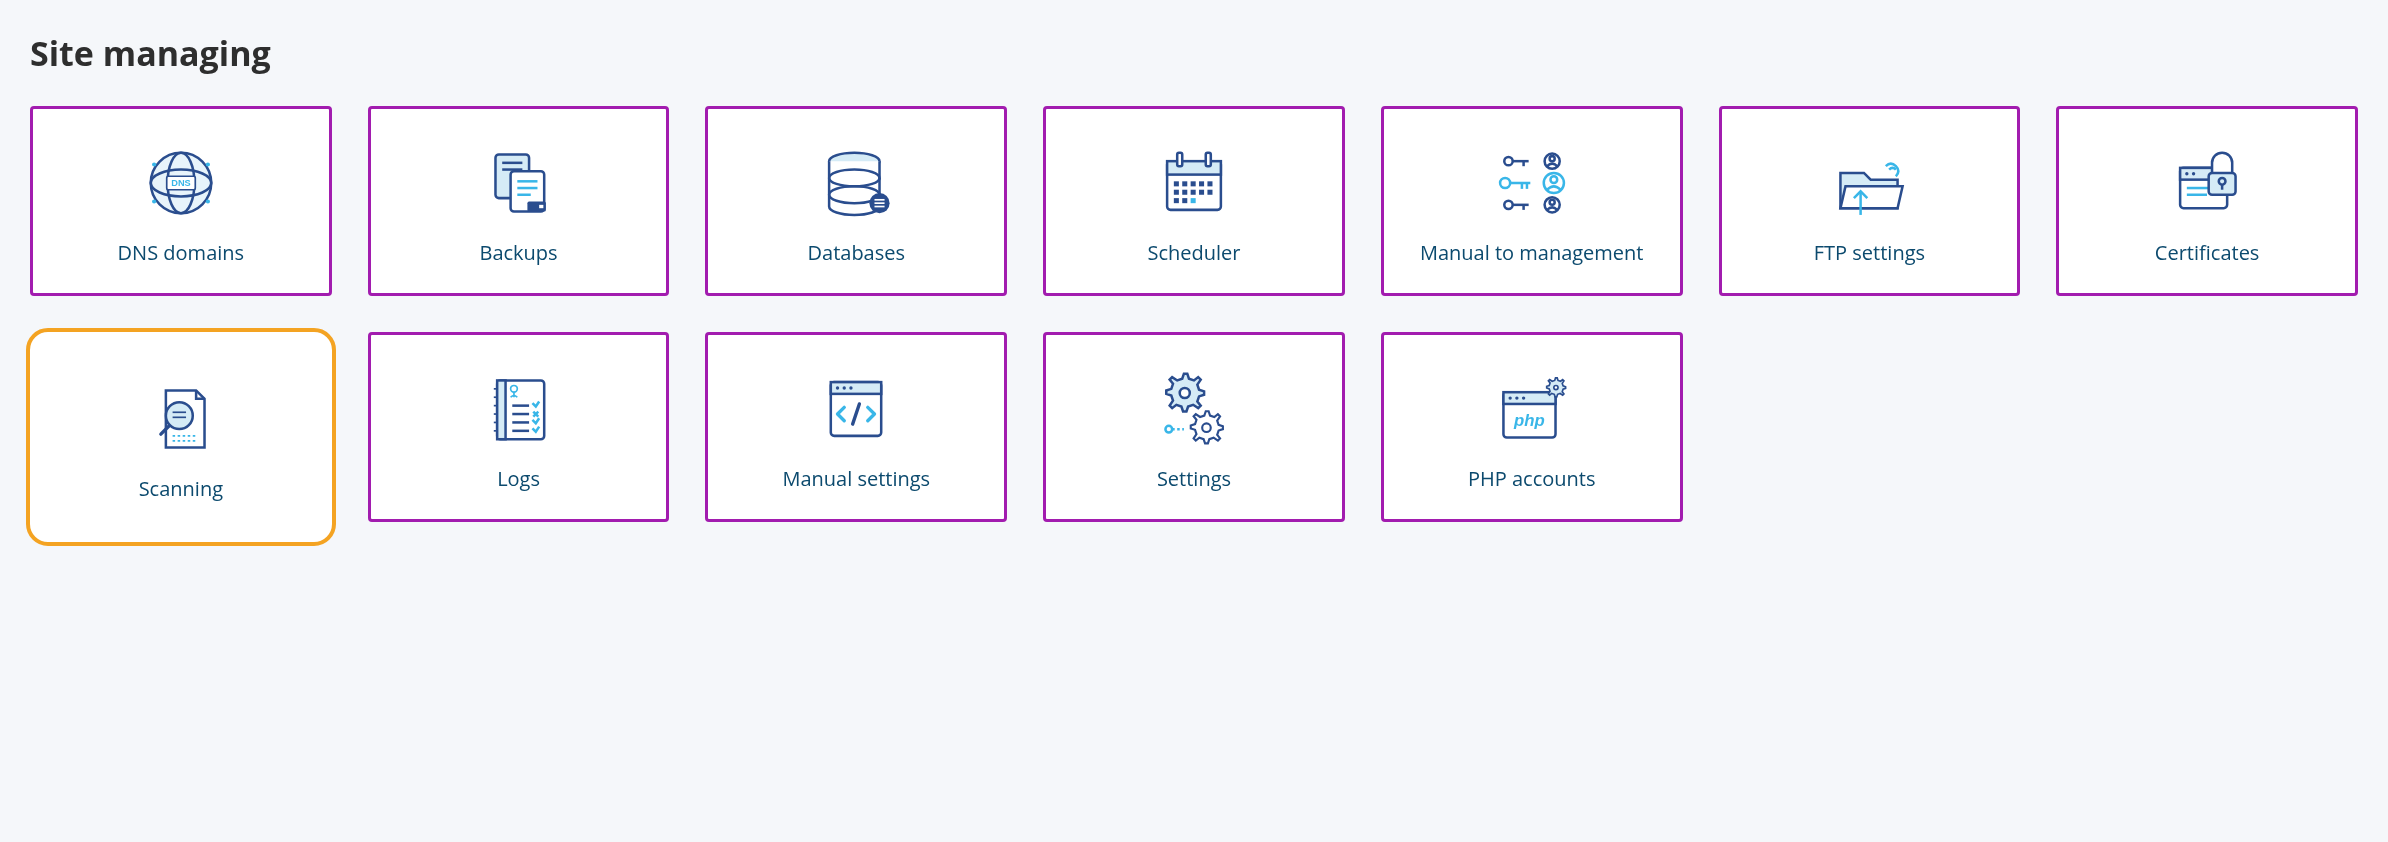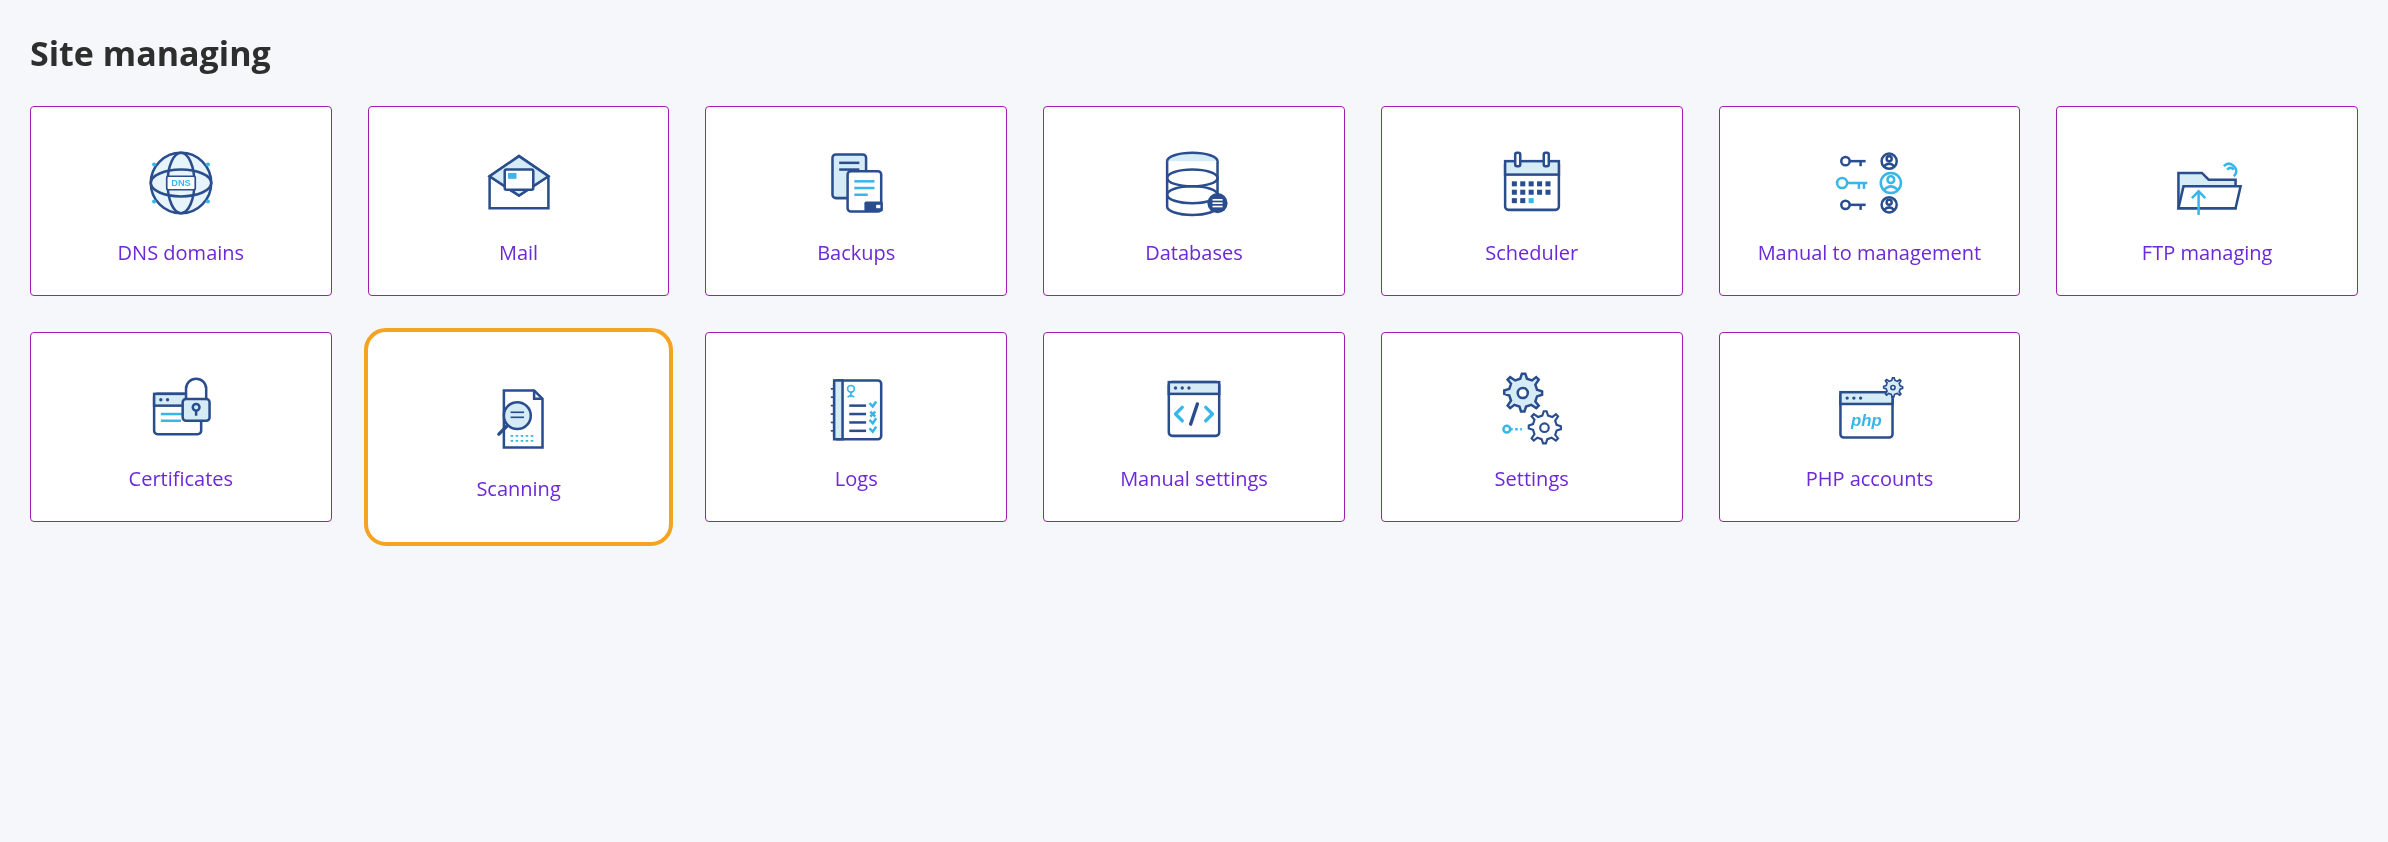--- a/index.html
+++ b/index.html
@@ -19,21 +19,21 @@
     color: #2e2e2e;
     margin: 10px 0 30px 0;
   }
   .grid {
     display: grid;
     grid-template-columns: repeat(7, 1fr);
     gap: 36px;
   }
   .card {
     background: #fff;
-    border: 1px solid #a21caf;
+    border: 3px solid #a21caf;
     border-radius: 4px;
     height: 190px;
     display: flex;
     flex-direction: column;
     align-items: center;
     justify-content: center;
     padding: 10px;
     cursor: pointer;
     position: relative;
   }
@@ -48,21 +48,21 @@
   .icon-wrap {
     width: 90px;
     height: 90px;
     display:flex;
     align-items:center;
     justify-content:center;
     margin-bottom: 12px;
   }
   .label {
     font-size: 20px;
-    color: #6d28d9;
+    color: #0c4a6e;
     text-align: center;
     line-height: 1.25;
   }
   svg { display:block; }
 </style>
 </head>
 <body>
 
 <div class="page">
   <h1 class="page-title">Site managing</h1>
@@ -75,33 +75,20 @@
   <ellipse cx="50" cy="50" rx="16" ry="36" fill="none" stroke="#2a4d8e" stroke-width="3"></ellipse>
   <rect x="33" y="42" width="34" height="16" rx="2" fill="#fff" stroke="#2a4d8e" stroke-width="2"></rect>
   <text x="50" y="54" text-anchor="middle" font-size="11" font-weight="700" fill="#39b6e8" font-family="Arial">DNS</text>
   <circle cx="18" cy="28" r="2.5" fill="#39b6e8"></circle>
             <circle cx="82" cy="28" r="2.5" fill="#39b6e8"></circle>
   <circle cx="18" cy="72" r="2.5" fill="#39b6e8"></circle>
             <circle cx="82" cy="72" r="2.5" fill="#39b6e8"></circle>
 </svg>
         </div>
         <div class="label">DNS domains</div>
-      </div>
-      <div class="card">
-        <div class="icon-wrap">
-          <svg viewBox="0 0 100 100" width="84" height="84">
-  <path d="M15 42 L50 18 L85 42 V80 H15 Z" fill="#fff" stroke="#2a4d8e" stroke-width="3"></path>
-  <path d="M15 42 L50 65 L85 42" fill="none" stroke="#2a4d8e" stroke-width="3"></path>
-  <path d="M50 18 L15 42 L50 65 L85 42 Z" fill="#d5ebf6"></path>
-  <path d="M50 18 L15 42 L50 65 L85 42 Z" fill="none" stroke="#2a4d8e" stroke-width="3"></path>
-  <rect x="33" y="34" width="34" height="24" rx="2" fill="#fff" stroke="#2a4d8e" stroke-width="3"></rect>
-  <rect x="37" y="38" width="10" height="7" fill="#39b6e8"></rect>
-</svg>
-        </div>
-        <div class="label">Mail</div>
       </div>
       <div class="card">
         <div class="icon-wrap">
           <svg viewBox="0 0 100 100" width="84" height="84">
   <rect x="22" y="16" width="40" height="52" rx="4" fill="#d5ebf6" stroke="#2a4d8e" stroke-width="3"></rect>
   <line x1="30" y1="26" x2="54" y2="26" stroke="#2a4d8e" stroke-width="3"></line>
   <line x1="30" y1="34" x2="54" y2="34" stroke="#2a4d8e" stroke-width="3"></line>
   <rect x="40" y="36" width="40" height="48" rx="4" fill="#fff" stroke="#2a4d8e" stroke-width="3"></rect>
   <line x1="48" y1="48" x2="72" y2="48" stroke="#39b6e8" stroke-width="3"></line>
   <line x1="48" y1="56" x2="72" y2="56" stroke="#39b6e8" stroke-width="3"></line>
@@ -193,21 +180,21 @@
   <path d="M16 38 H44 L52 46 H84 V80 H16 Z" fill="#d5ebf6" stroke="#2a4d8e" stroke-width="3"></path>
   <path d="M16 80 L22 54 H90 L84 80 Z" fill="#fff" stroke="#2a4d8e" stroke-width="3"></path>
   <path d="M70 30 Q76 24 82 30 Q88 36 82 42" fill="none" stroke="#39b6e8" stroke-width="3"></path>
   <path d="M74 34 Q78 30 82 34" fill="none" stroke="#39b6e8" stroke-width="3"></path>
   <g stroke="#39b6e8" stroke-width="3" fill="none">
     <line x1="40" y1="88" x2="40" y2="60"></line>
     <polyline points="32,68 40,60 48,68"></polyline>
   </g>
 </svg>
         </div>
-        <div class="label">FTP managing</div>
+        <div class="label">FTP settings</div>
       </div>
       <div class="card">
         <div class="icon-wrap">
           <svg viewBox="0 0 100 100" width="84" height="84">
   <rect x="18" y="32" width="56" height="48" rx="4" fill="#fff" stroke="#2a4d8e" stroke-width="3"></rect>
   <rect x="18" y="32" width="56" height="14" fill="#d5ebf6" stroke="#2a4d8e" stroke-width="3"></rect>
   <circle cx="26" cy="39" r="2" fill="#2a4d8e"></circle>
             <circle cx="34" cy="39" r="2" fill="#2a4d8e"></circle>
   <line x1="26" y1="56" x2="58" y2="56" stroke="#39b6e8" stroke-width="3"></line>
   <line x1="26" y1="64" x2="50" y2="64" stroke="#39b6e8" stroke-width="3"></line>

